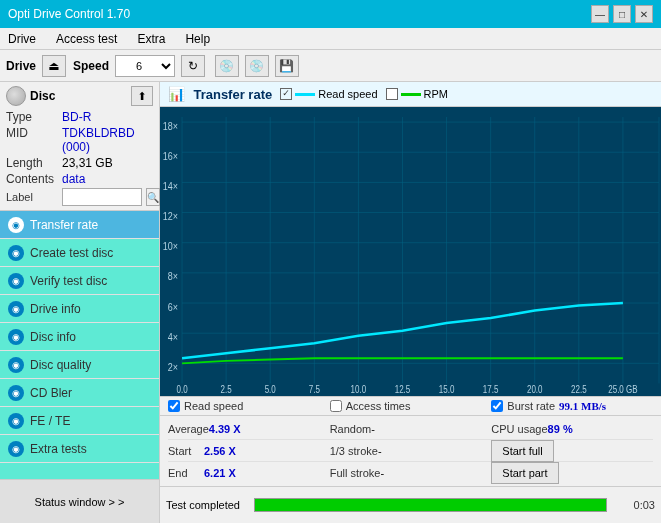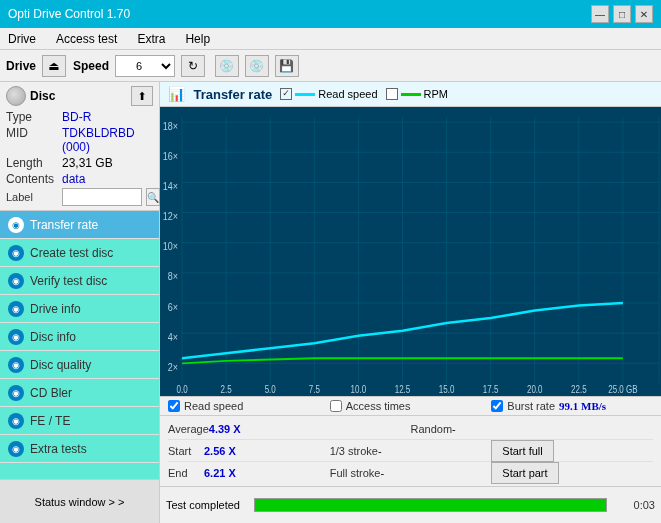--- a/index.html
+++ b/index.html
@@ -461,20 +461,24 @@
 
       <div class="detail-row">
         <div class="detail-col">
           <span class="detail-key">Average</span>
           <span style="color:#0000cc;font-weight:bold;">4.39 X</span>
         </div>
         <div class="detail-col">
           <span class="detail-key">Random</span>
           <span class="detail-val-black">-</span>
         </div>
+        <div class="detail-col">
+          <span class="detail-key">CPU usage</span>
+          <span style="color:#0000cc;font-weight:bold;">89 %</span>
+        </div>
       </div>
 
       <div class="detail-row">
         <div class="detail-col">
           <span class="detail-key">Start</span>
           <span style="color:#0000cc;font-weight:bold;">2.56 X</span>
         </div>
         <div class="detail-col">
           <span class="detail-key">1/3 stroke</span>
           <span class="detail-val-black">-</span>

